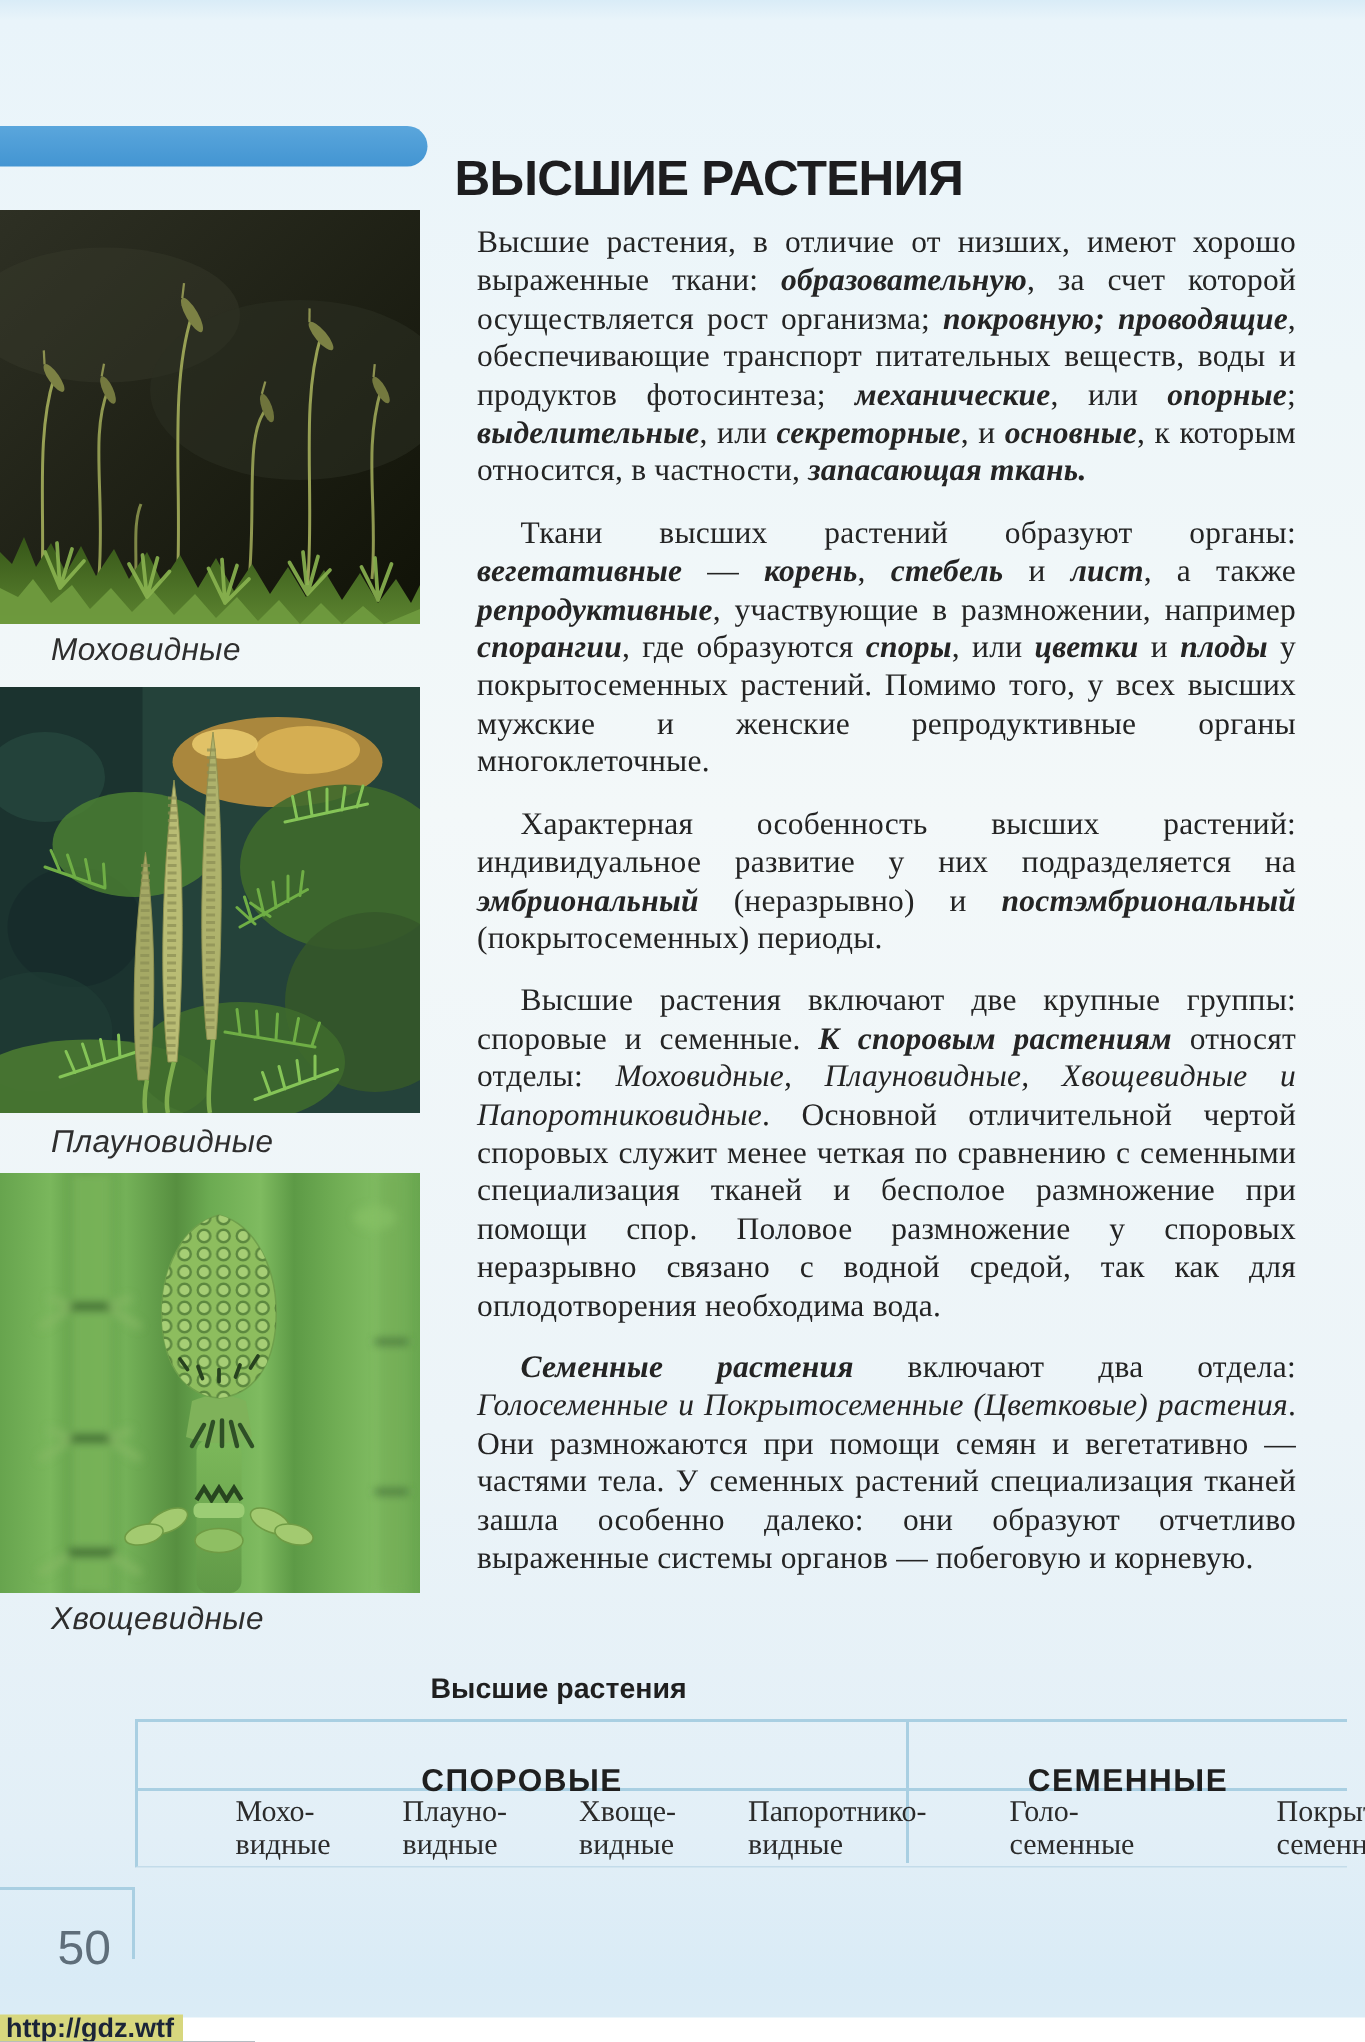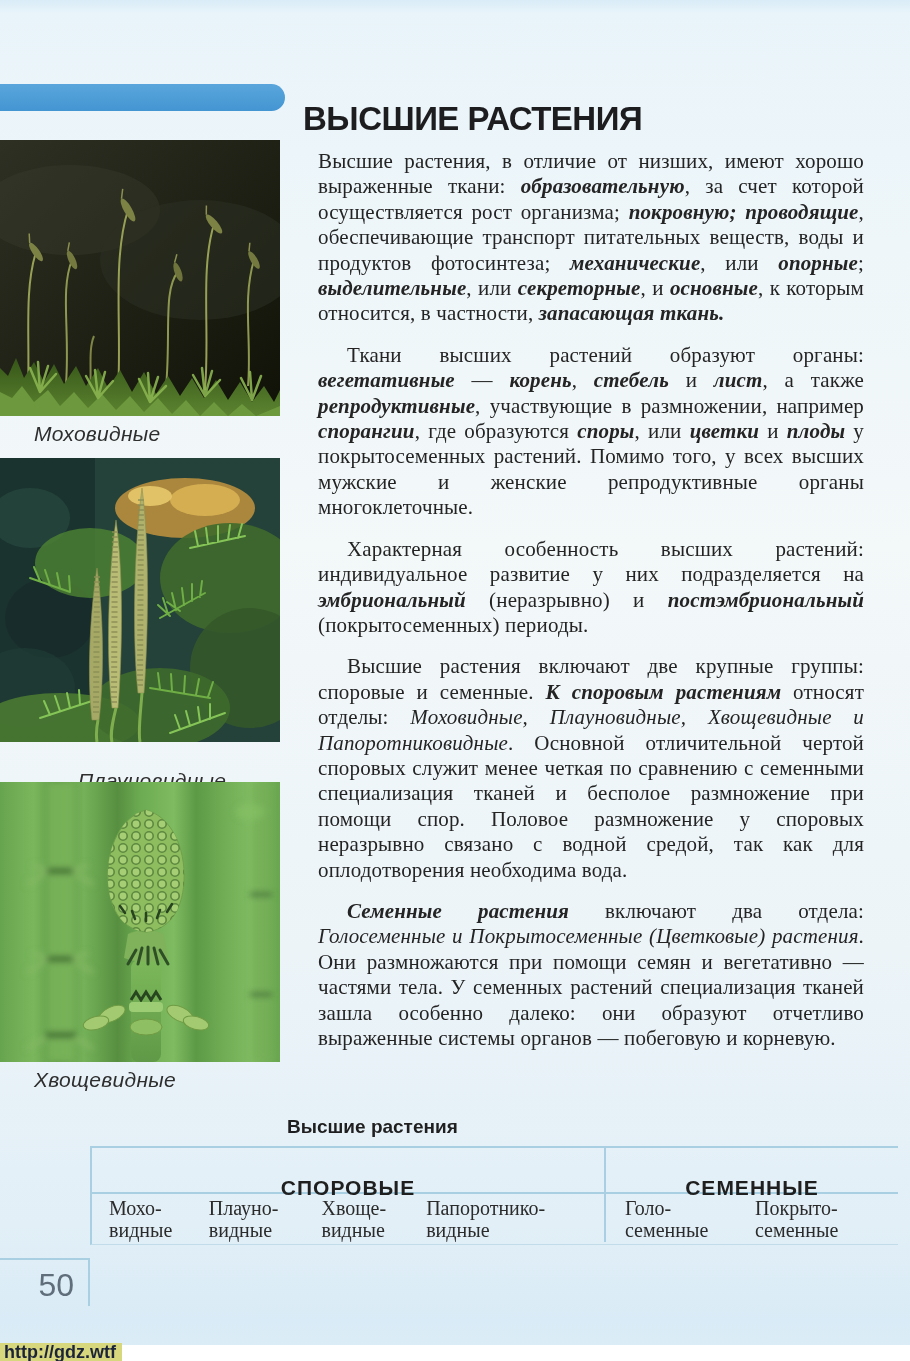--- a/index.html
+++ b/index.html
@@ -34,27 +34,27 @@
   .tbl-row{display:flex;width:100%;}
   .tbl-head{height:44px;border-bottom:2px solid #a9cfe2;}
   .th{font-family:"Liberation Sans",sans-serif;font-weight:700;font-size:21px;
     letter-spacing:1px;color:#1f1f1f;text-align:center;padding-top:28px;box-sizing:border-box;}
   .th.spore{width:514px;border-right:2px solid #a9cfe2;}
   .th.seed{flex:1;}
   .tbl-body{height:48px;}
   .td-group{display:flex;box-sizing:border-box;padding-top:3px;}
   .td-group.spore{width:514px;border-right:2px solid #a9cfe2;padding-left:17px;}
   .td-group.seed{flex:1;padding-left:19px;}
-  .cell{font-size:20px;line-height:22px;color:#2b2b2b;}
+  .cell{font-size:20px;line-height:22px;color:#2b2b2b;margin-left:48px;}
   .cell.c0{width:101px;} .cell.c1{width:114px;} .cell.c2{width:106px;} .cell.c3{width:180px;}
   .cell.s0{width:130px;} .cell.s1{width:140px;}
   
   .pagenum-box{position:absolute;left:0;top:1258px;width:90px;height:48px;
     border-top:2px solid #a9cfe2;border-right:2px solid #a9cfe2;box-sizing:border-box;
-    text-align:right;padding-right:14px;padding-top:7px;
+    text-align:right;padding-right:14px;padding-top:20px;
     font-family:"Liberation Sans",sans-serif;font-size:32px;color:#5f6e7a;}
   .bottom-strip{position:absolute;left:0;top:1345px;width:910px;height:16px;background:#ffffff;}
   .watermark{position:absolute;left:0;top:1343px;height:18px;
     background:#d7d77e;color:#1b2438;font-family:"Liberation Sans",sans-serif;
     font-weight:700;font-size:18px;line-height:18px;padding:0 6px 0 4px;}
 </style>
 </head>
 <body>
 
 <div class="page">
@@ -154,21 +154,21 @@
           <path d="M114,245 L115,70"></path>
           <path d="M140,228 L141,38"></path>
       </g>
       <g stroke="#7fae4e" stroke-width="3" fill="none">
         <path d="M116,250 C112,266 110,276 112,284"></path>
         <path d="M142,235 C140,260 138,275 140,284"></path>
         <path d="M98,262 C96,272 96,278 97,284"></path>
       </g>
     </svg>
   </div>
-  <div class="fig-cap" style="top:769px;margin-left:44px;">Плауновидные</div>
+  <div class="fig-cap" style="top:750px;">Плауновидные</div>
 
   <div class="fig" style="top:782px;">
     <svg viewBox="0 0 280 280" width="280" height="280">
       <defs>
         <linearGradient id="f3bg" x1="0" y1="0" x2="1" y2="0">
           <stop offset="0" stop-color="#67a44e"></stop>
             <stop offset="0.12" stop-color="#7ab75c"></stop>
           <stop offset="0.2" stop-color="#5d9a46"></stop>
             <stop offset="0.3" stop-color="#74b158"></stop>
           <stop offset="0.42" stop-color="#578f40"></stop>

